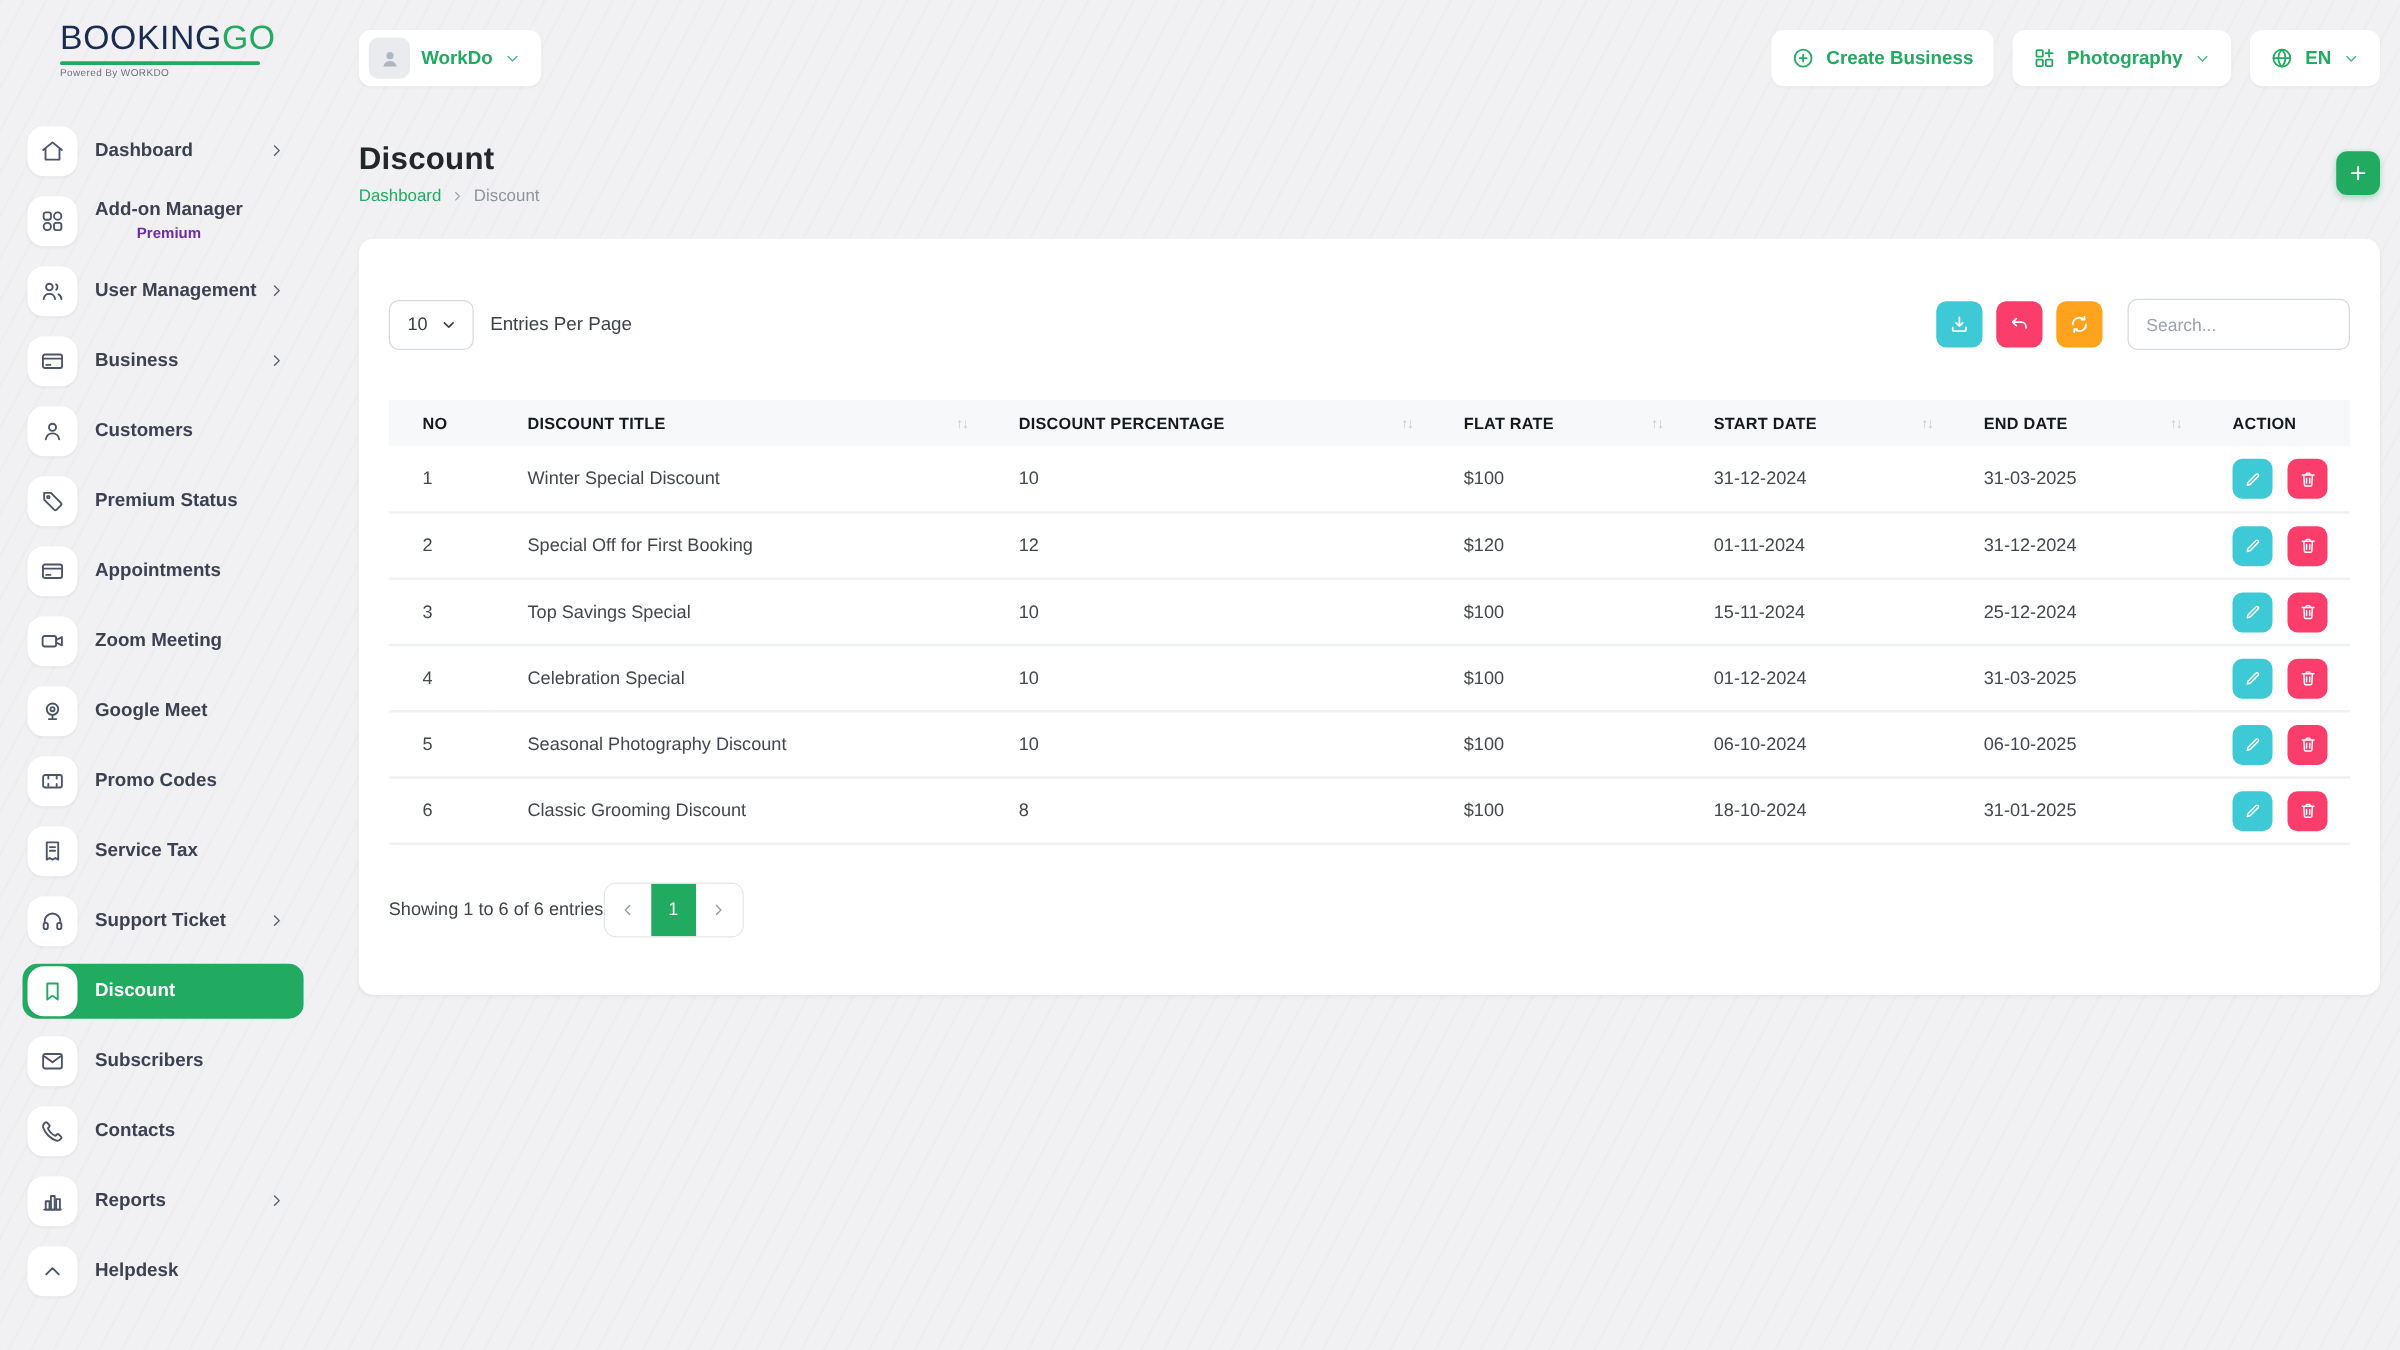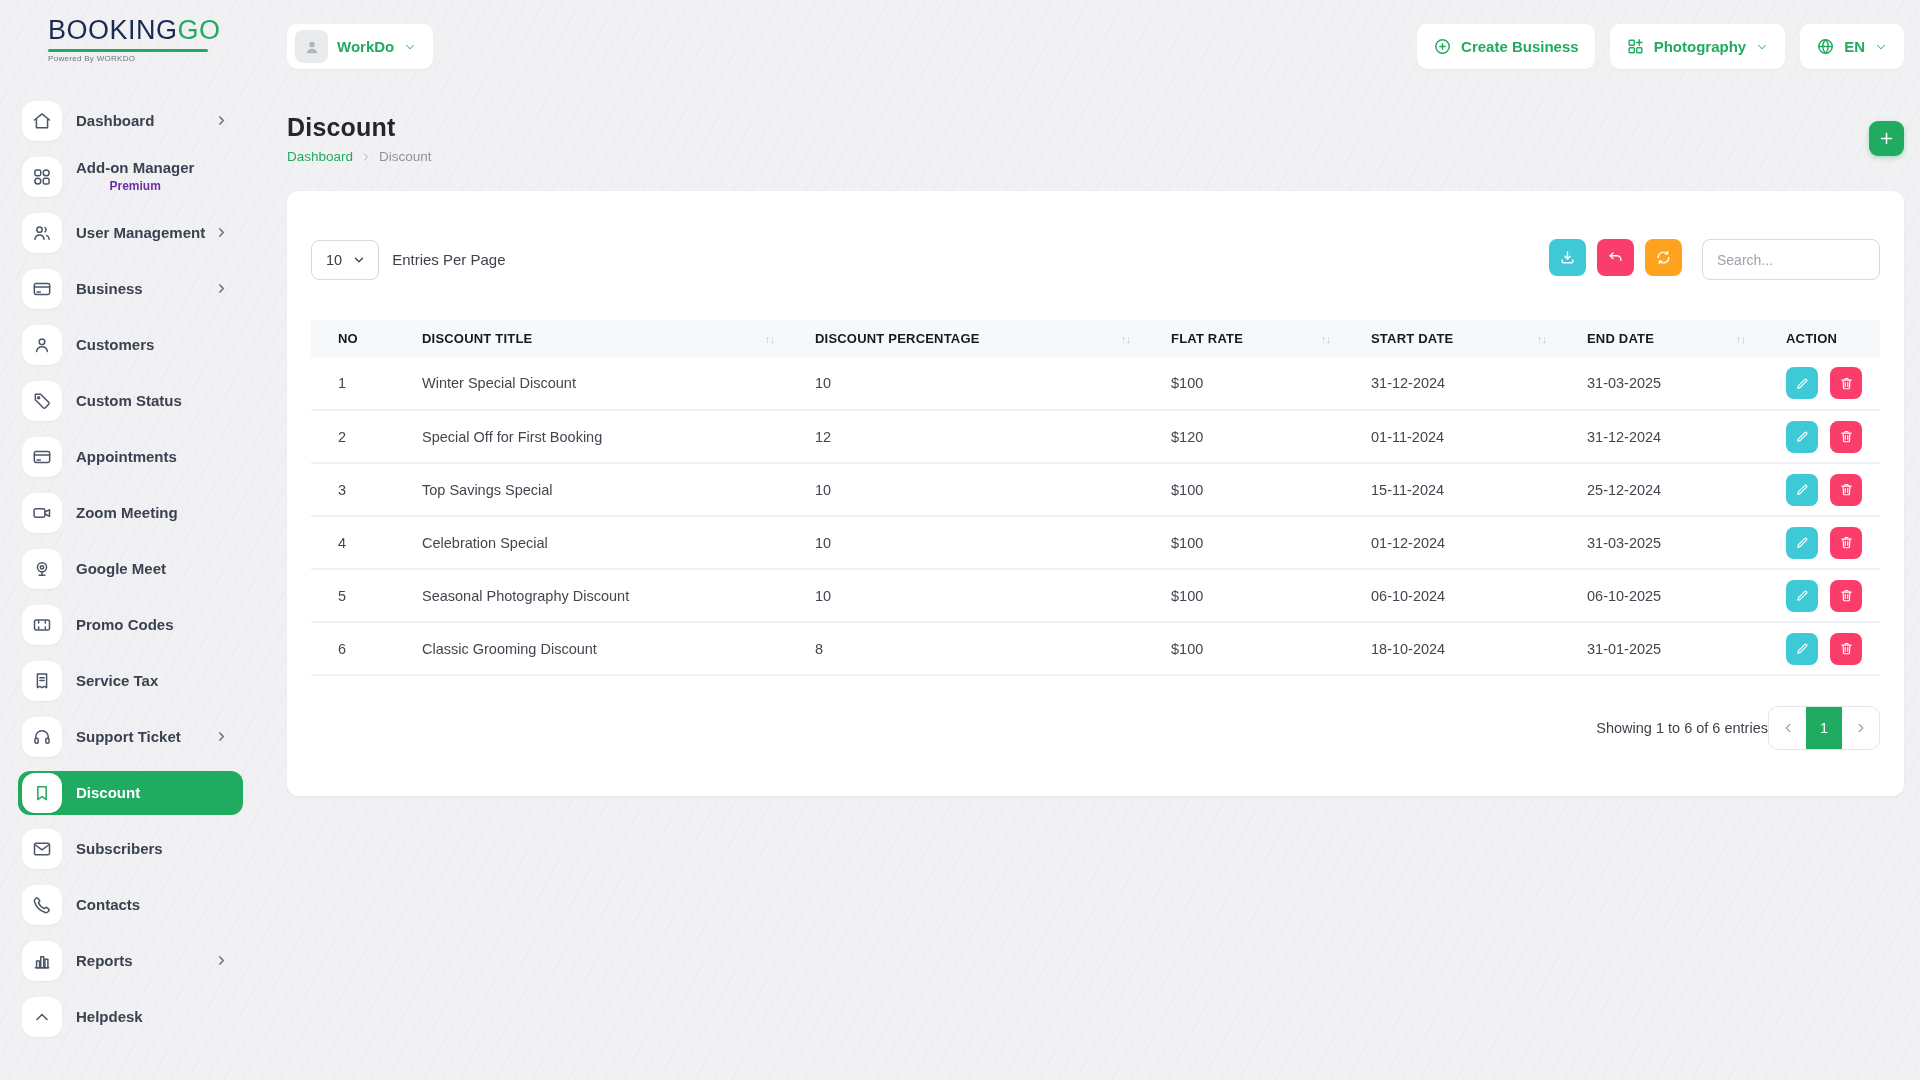--- a/index.html
+++ b/index.html
@@ -52,40 +52,40 @@
   .bc-current{color:#8D949E}
   .add-btn{width:35px;height:35px;border-radius:9px;background:var(--accent-green,#20AB60);color:#fff;border:none;display:flex;align-items:center;justify-content:center;cursor:pointer;box-shadow:0 2px 5px rgba(32,171,96,.35)}
   .add-btn .ic{width:17px;height:17px;stroke-width:2.2}
 
   .card{background:#fff;border-radius:12px;margin-top:27px;padding:48px 24px 46px;box-shadow:0 1px 3px rgba(25,35,60,.05)}
   .controls{display:flex;justify-content:space-between;align-items:center}
   .controls-left{display:flex;align-items:center}
   .select{display:flex;align-items:center;gap:10px;height:40px;padding:0 12px 0 14px;background:#fff;border:1px solid #D5D9E0;border-radius:8px;font-size:14.5px;font-family:inherit;color:#3A4048;cursor:pointer}
   .select .chev{width:14px;height:14px;stroke-width:2.2}
   .controls-label{margin-left:13px;font-size:15px;color:#3C424B}
-  .controls-right{display:flex;align-items:flex-start;gap:11px}
+  .controls-right{display:flex;align-items:center;gap:11px}
   .tool{width:37px;height:37px;border-radius:8px;border:none;color:#fff;display:flex;align-items:center;justify-content:center;cursor:pointer}
   .tool .ic{width:17px;height:17px;stroke-width:2}
   .cyan{background:var(--info-cyan,#3EC9D6)}
   .pink{background:var(--danger-pink,#FB3D6B)}
   .orange{background:var(--warning-orange,#FFA21E)}
   .search{width:178px;height:41px;margin-left:9px;border:1px solid #D5D9E0;border-radius:8px;padding:0 14px;font-size:14px;font-family:inherit;color:#3A4048;outline:none;background:#fff}
   .search::placeholder{color:#9CA3AD}
 
   table{width:100%;border-collapse:collapse;margin-top:40px;table-layout:fixed}
   th{height:37px;background:#F7F8FA;text-align:left;padding:0 14px 0 27px;font-size:13px;font-weight:700;color:#16191F;letter-spacing:.2px;white-space:nowrap}
   .th-inner{display:flex;align-items:center;justify-content:space-between;gap:6px}
   .sort{font-size:11px;font-weight:400;color:#C3C7CE;letter-spacing:-1px;flex:none}
   td{height:53px;padding:0 14px 0 27px;font-size:14.5px;color:#42474F;border-bottom:2px solid #F0F1F4;white-space:nowrap;overflow:hidden}
   .act{width:32px;height:32px;border-radius:8px;border:none;color:#fff;display:inline-flex;align-items:center;justify-content:center;cursor:pointer;margin-right:8px;vertical-align:middle}
   .act .ic{width:15px;height:15px;stroke-width:1.9}
   .edit{background:var(--info-cyan,#3EC9D6)}
   .del{background:var(--danger-pink,#FB3D6B)}
 
-  .table-footer{display:flex;justify-content:flex-end;align-items:center;margin-top:30px}
+  .table-footer{display:flex;justify-content:flex-start;align-items:center;margin-top:30px}
   .showing{font-size:14.5px;color:#3E444C}
   .pagination{display:flex;border:1px solid #E2E5EA;border-radius:10px;overflow:hidden;background:#fff}
   .page-nav{width:37px;height:42px;background:#fff;border:none;color:#9AA1AB;display:flex;align-items:center;justify-content:center;cursor:pointer}
   .page-nav .ic{width:14px;height:14px;stroke-width:2}
   .page-num{width:36px;height:42px;border:none;background:#fff;font-size:14.5px;font-family:inherit;color:#3E444C;cursor:pointer}
   .page-num.active{background:var(--accent-green,#20AB60);color:#fff}
 
   svg.ic{display:block;fill:none;stroke:currentColor;stroke-width:1.8;stroke-linecap:round;stroke-linejoin:round}
 </style>
 </head>
@@ -298,21 +298,21 @@
 
         </div>
 
         <div class="nav-item">
           <span class="tile">
             <svg class="ic">
               <use href="#i-tag"></use>
             </svg>
           </span>
           <span class="nav-texts">
-            <span class="nav-label">Custom Status</span>
+            <span class="nav-label">Premium Status</span>
 
           </span>
 
         </div>
 
         <div class="nav-item">
           <span class="tile">
             <svg class="ic">
               <use href="#i-card"></use>
             </svg>

